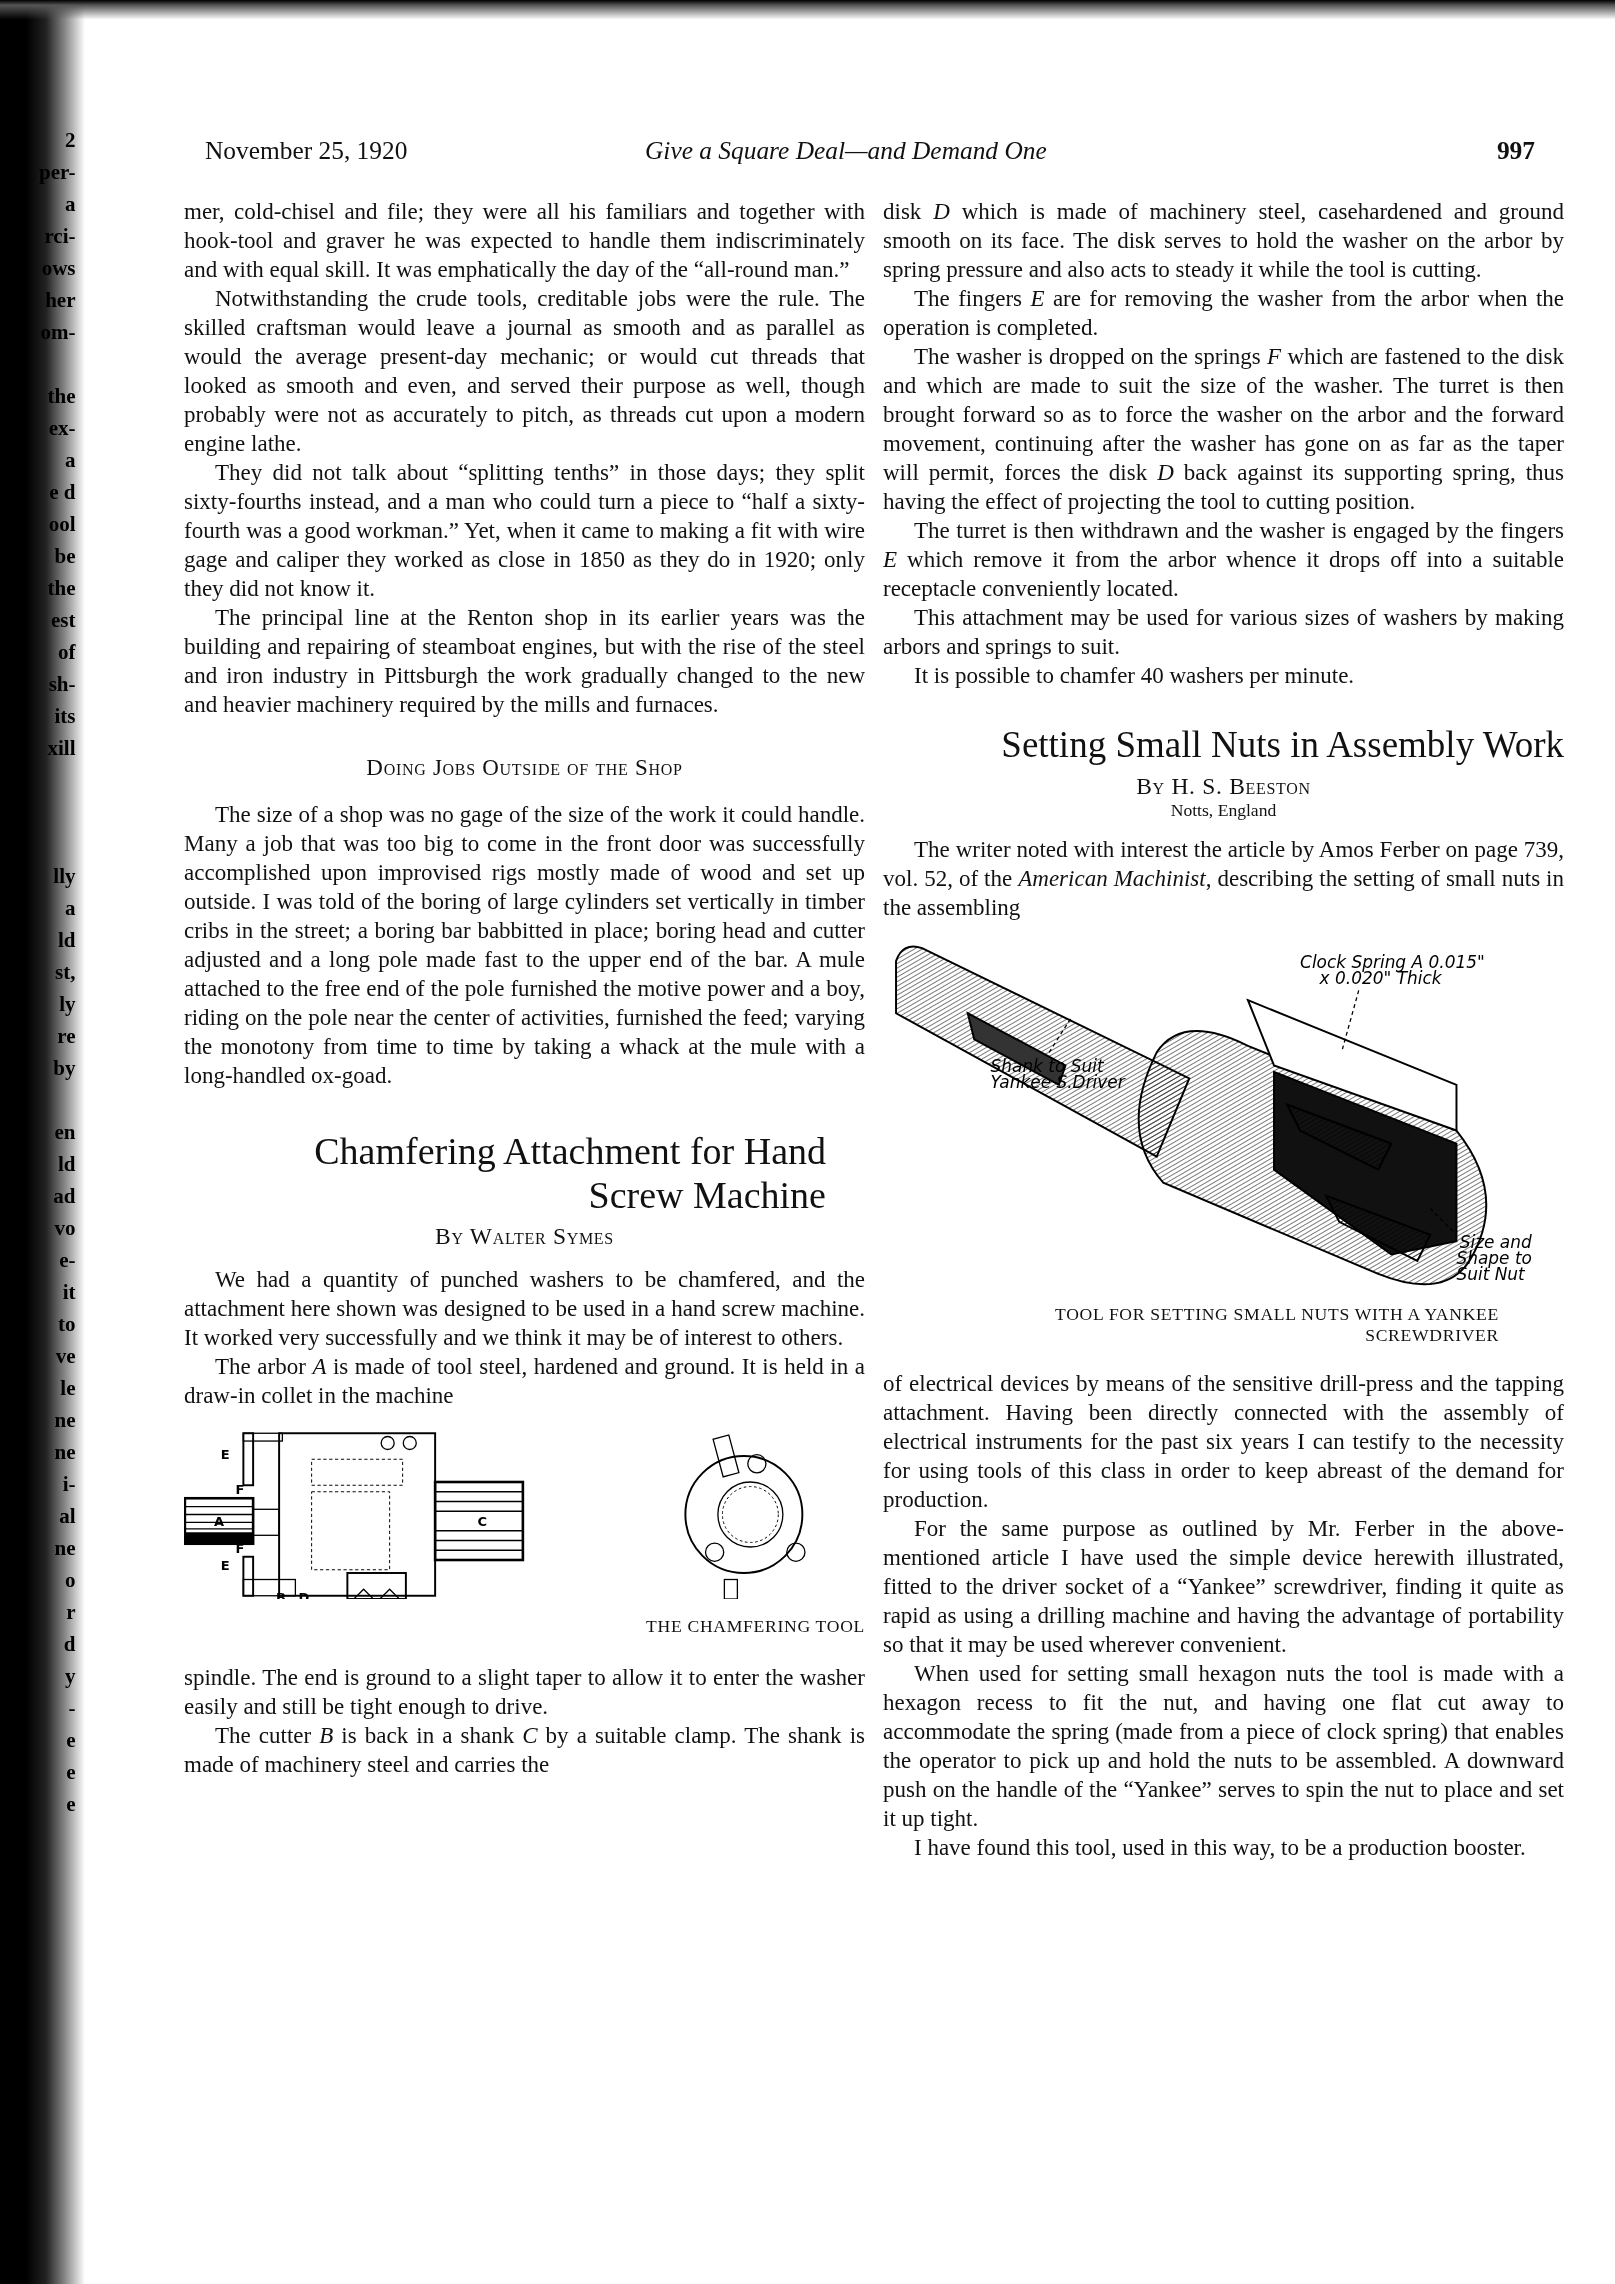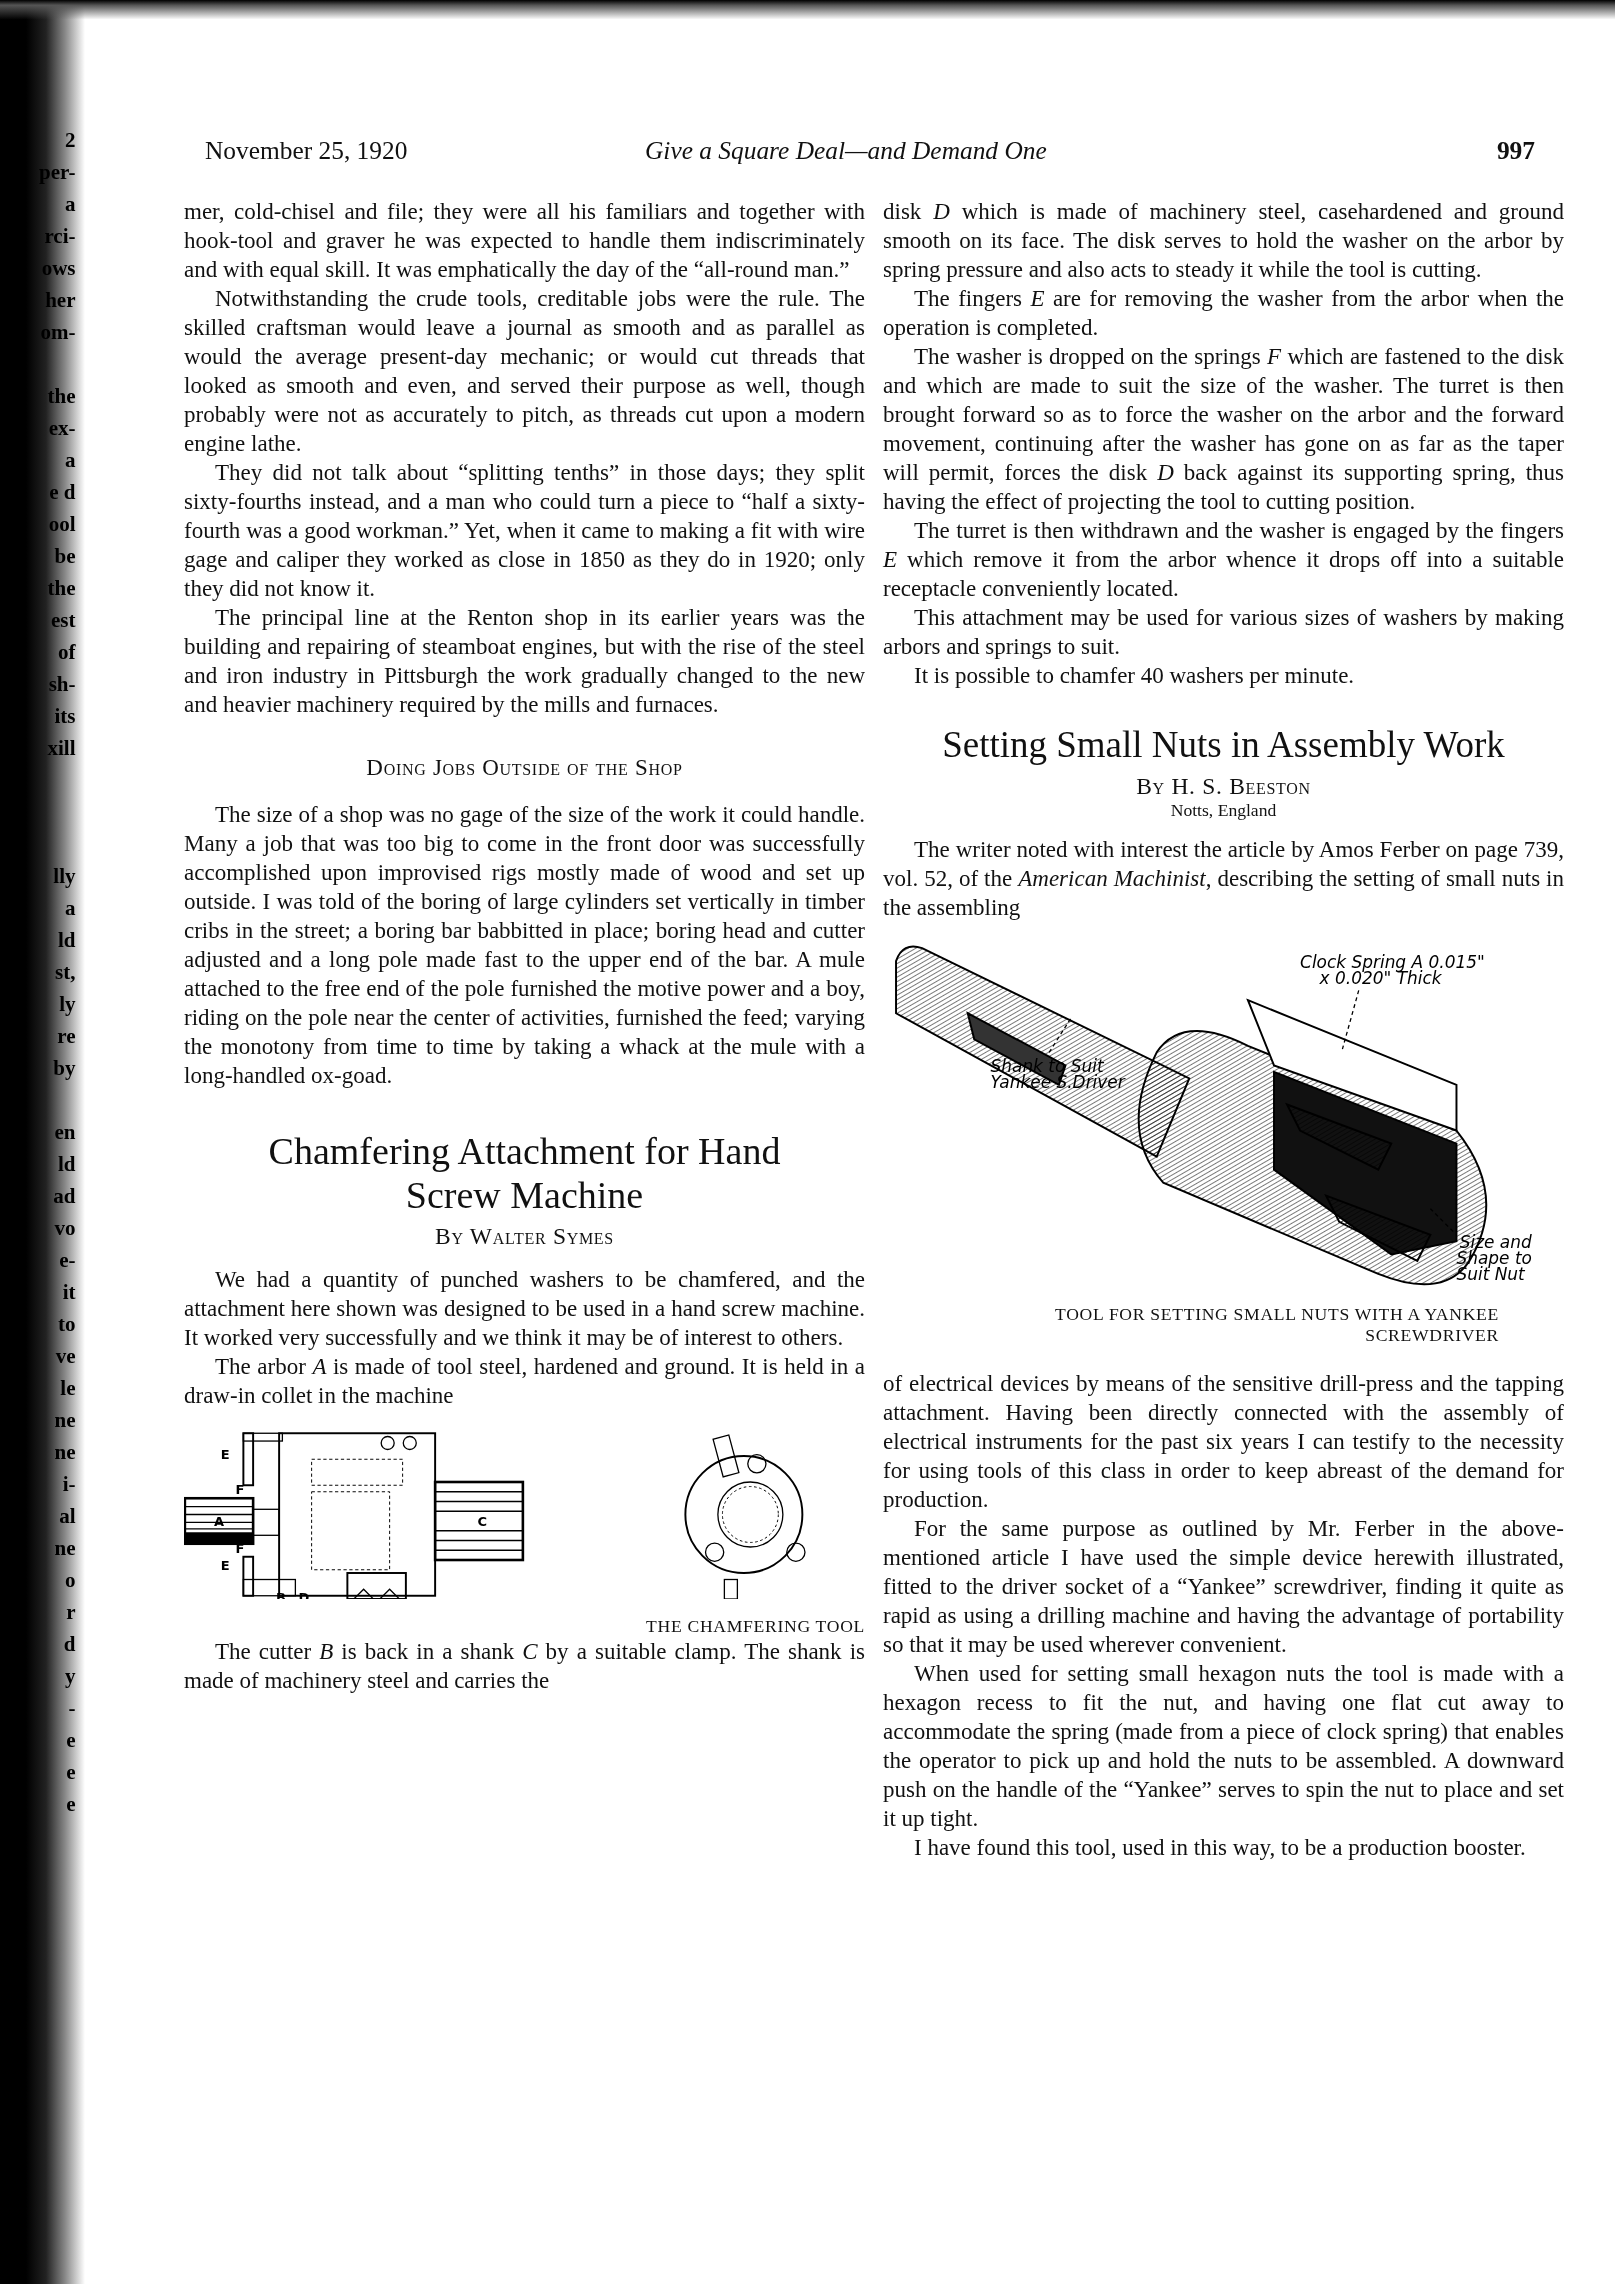--- a/index.html
+++ b/index.html
@@ -23,21 +23,21 @@
     .header { position: absolute; top: 136px; left: 205px; width: 1330px; height: 33px; font-size: 25.4px; }
     .header .date { position: absolute; left: 0; top: 0; text-align: right; }
     .header .motto { position: absolute; left: 440px; top: 0; font-style: italic; }
     .header .pageno { position: absolute; right: 0; top: 0; font-weight: bold; }
     .col { position: absolute; width: 681px; font-size: 23px; line-height: 29px; text-align: justify; }
     .col-left { left: 184px; top: 197px; }
     .col-right { left: 883px; top: 197px; }
     p { margin: 0; text-indent: 0; }
     p.ind { text-indent: 31px; }
     .sub { text-align: center; font-variant: small-caps; font-size: 23px; margin: 25px 0 13px; letter-spacing: 0.7px; }
-    .title { text-align: center; font-size: 38px; line-height: 44px; margin: 39px 0 5.2px; }
+    .title { text-align: right; font-size: 38px; line-height: 44px; margin: 39px 0 5.2px; }
     .byline { text-align: center; font-variant: small-caps; font-size: 23.5px; margin: 3.9px 0 14.3px; letter-spacing: 0.7px; }
     .affil { text-align: center; font-size: 17.6px; line-height: 19.6px; margin: -11.7px 0 14.3px; }
     .caption { text-align: right; font-size: 17.6px; line-height: 21px; letter-spacing: 0.7px; }
     .fig { position: relative; margin: 0; }
     .fig svg { display: block; }
     i { font-style: italic; }
   </style>
 </head>
 <body>
 
@@ -176,20 +176,21 @@
           <text x="55" y="215">E</text>
         <text x="78" y="98">F</text>
           <text x="78" y="190">F</text>
         <text x="140" y="265">B</text>
           <text x="175" y="265">D</text>
       </g>
     </svg>
     <div class="caption" style="margin-top:17px;">THE CHAMFERING TOOL</div>
   </div>
 
+  <p style="margin-top:26px;">spindle. The end is ground to a slight taper to allow it to enter the washer easily and still be tight enough to drive.</p>
   <p class="ind">
     <span>The cutter </span><i>B</i><span> is back in a shank </span><i>C</i><span> by a suitable clamp. The shank is made of machinery steel and carries the</span>
   </p>
 </div>
 
 <div class="col col-right">
   <p>
     <span>disk </span><i>D</i><span> which is made of machinery steel, casehardened and ground smooth on its face. The disk serves to hold the washer on the arbor by spring pressure and also acts to steady it while the tool is cutting.</span>
   </p>
   <p class="ind">

